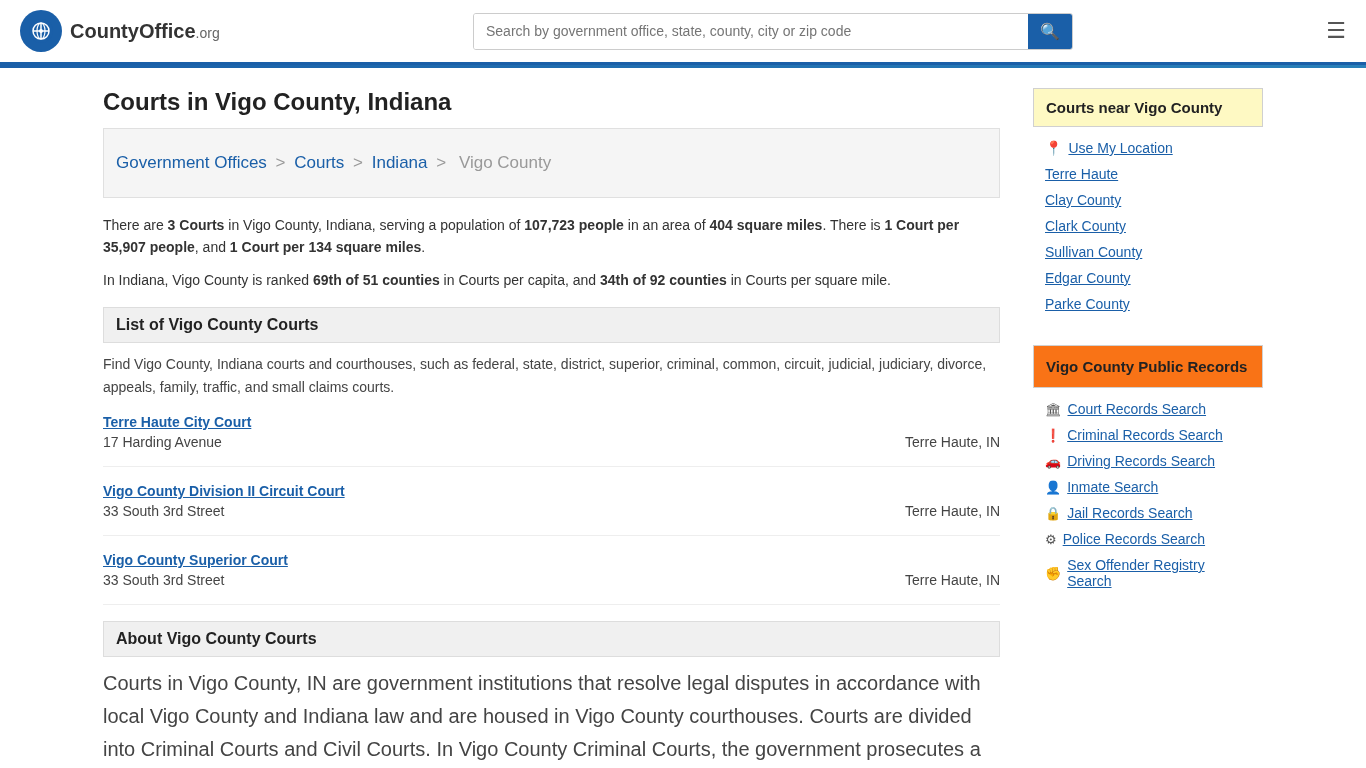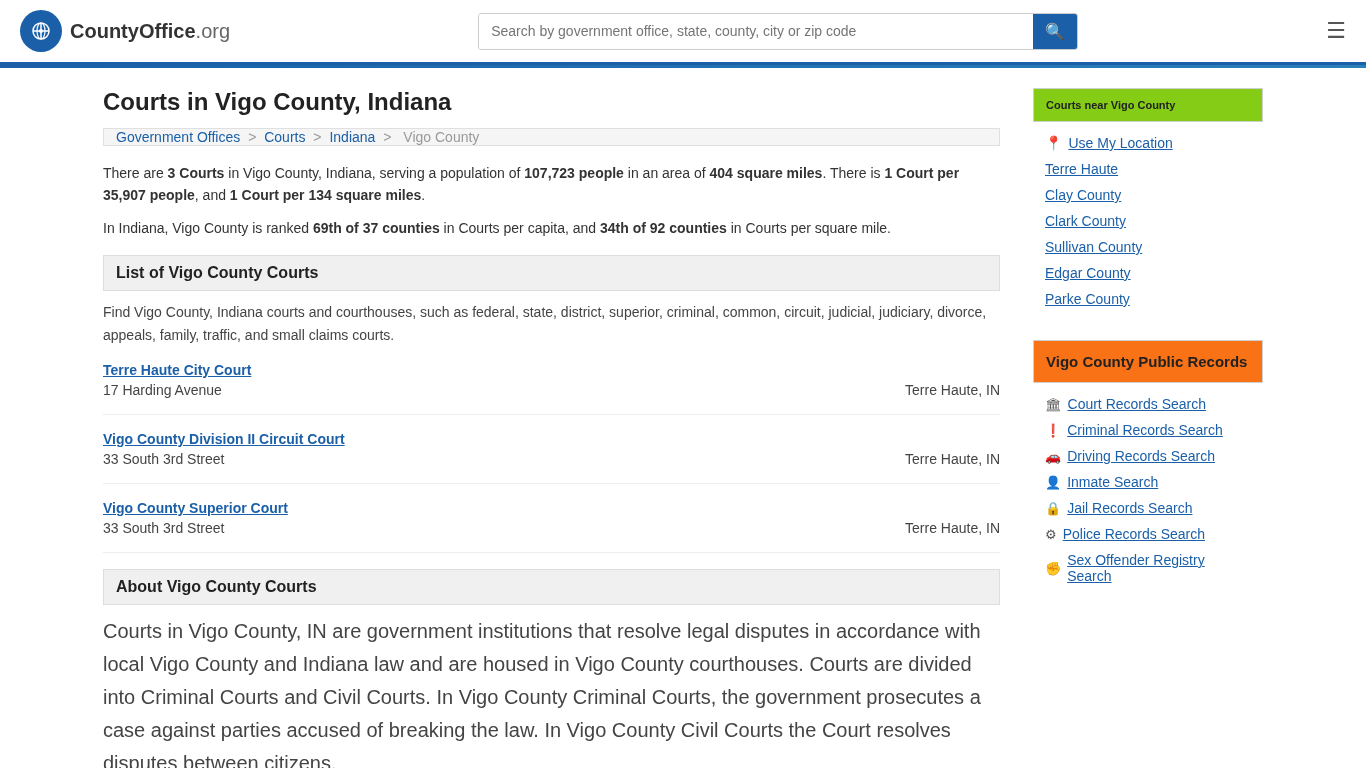--- a/index.html
+++ b/index.html
@@ -84,22 +84,22 @@
       flex: 1;
     }
     .page-title {
       font-size: 24px;
       font-weight: bold;
       color: #222;
       margin-bottom: 12px;
     }
     .breadcrumb {
       background: #f5f5f5;
-      padding: 0 12px;
-      font-size: 14px;
+      padding: 24px 12px;
+      font-size: 17px;
       color: #555;
       margin-bottom: 16px;
       border: 1px solid #e0e0e0;
     }
     .breadcrumb a { color: #1a5fa8; text-decoration: none; }
     .breadcrumb span { margin: 0 4px; color: #999; }
 
     .intro-text {
       font-size: 14px;
       line-height: 1.6;
@@ -161,23 +161,23 @@
     
     .sidebar {
       width: 230px;
       flex-shrink: 0;
     }
 
     .sidebar-section {
       margin-bottom: 20px;
     }
     .sidebar-title {
-      background: #84cc16;
+      background: #fef9c3;
       padding: 10px 12px;
-      font-size: 11px;
+      font-size: 15px;
       font-weight: bold;
       color: #222;
       border: 1px solid #d0d0d0;
       margin-bottom: 0;
     }
     .sidebar-title-block {
       background: #f97316;
       padding: 10px 12px;
       font-size: 15px;
       font-weight: bold;
@@ -221,21 +221,21 @@
       <svg width="26" height="26" viewBox="0 0 26 26" fill="none">
         <circle cx="13" cy="13" r="12" fill="#1a5fa8"></circle>
         <circle cx="13" cy="13" r="8" fill="none" stroke="white" stroke-width="1.5"></circle>
         <line x1="13" y1="5" x2="13" y2="21" stroke="white" stroke-width="1.5"></line>
         <line x1="5" y1="13" x2="21" y2="13" stroke="white" stroke-width="1.5"></line>
         <ellipse cx="13" cy="13" rx="4" ry="8" fill="none" stroke="white" stroke-width="1.2"></ellipse>
         <circle cx="13" cy="13" r="2" fill="white"></circle>
       </svg>
     </div>
     <div>
-      <span style="font-size:20px;font-weight:bold;color:#333;">County<span style="color:#333;">Office</span><span style="color:#666;font-weight:normal;font-size:20px;margin-top:40px;">.org</span></span>
+      <span style="font-size:20px;font-weight:bold;color:#333;">County<span style="color:#333;">Office</span><span style="color:#666;font-weight:normal;font-size:14px;margin-top:40px;">.org</span></span>
     </div>
   </div>
 
   <div class="search-area">
     <div class="search-box">
       <input type="text" placeholder="Search by government office, state, county, city or zip code" style="">
       <button class="search-btn">
         <span>🔍</span>
       </button>
     </div>
@@ -260,21 +260,21 @@
       <span> &gt; </span>
       <a>Indiana</a>
       <span> &gt; </span>
       <span>Vigo County</span>
     </div>
 
     <p class="intro-text">
       There are <strong>3 Courts</strong> in Vigo County, Indiana, serving a population of <strong>107,723 people</strong> in an area of <strong>404 square miles</strong>. There is <strong>1 Court per 35,907 people</strong>, and <strong>1 Court per 134 square miles</strong>.
     </p>
     <p class="intro-text">
-      In Indiana, Vigo County is ranked <strong>69th of 37 counties</strong> in Courts per capita, and <strong>34th of 92 counties</strong> in Courts per square mile.
+      In Indiana, Vigo County is ranked <strong>69th of 51 counties</strong> in Courts per capita, and <strong>34th of 92 counties</strong> in Courts per square mile.
     </p>
 
     <div class="section-header">List of Vigo County Courts</div>
 
     <p class="section-desc">Find Vigo County, Indiana courts and courthouses, such as federal, state, district, superior, criminal, common, circuit, judicial, judiciary, divorce, appeals, family, traffic, and small claims courts.</p>
 
     <div class="court-entry">
       <a class="court-name">Terre Haute City Court</a>
       <div class="court-row">
         <span class="court-address">17 Harding Avenue</span>

